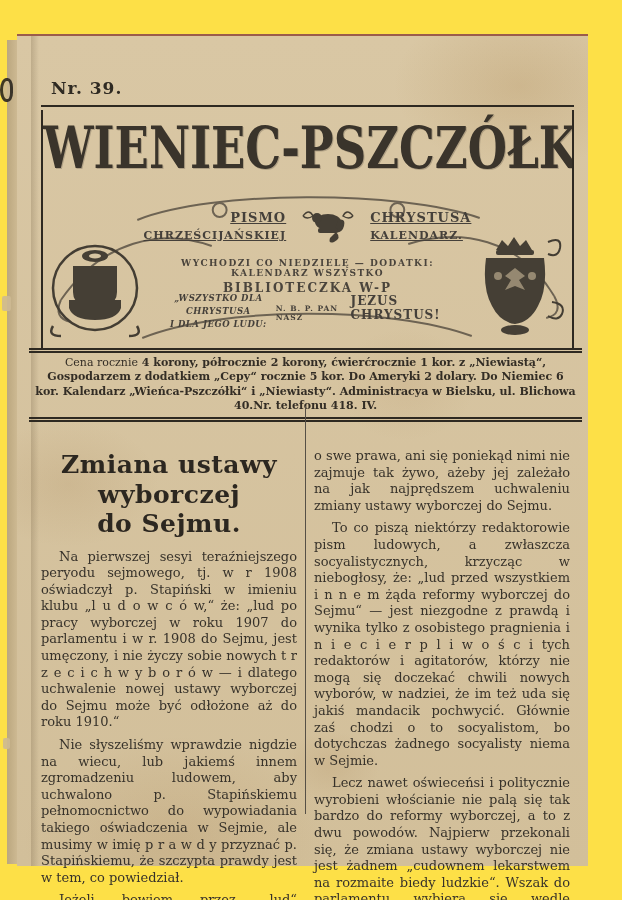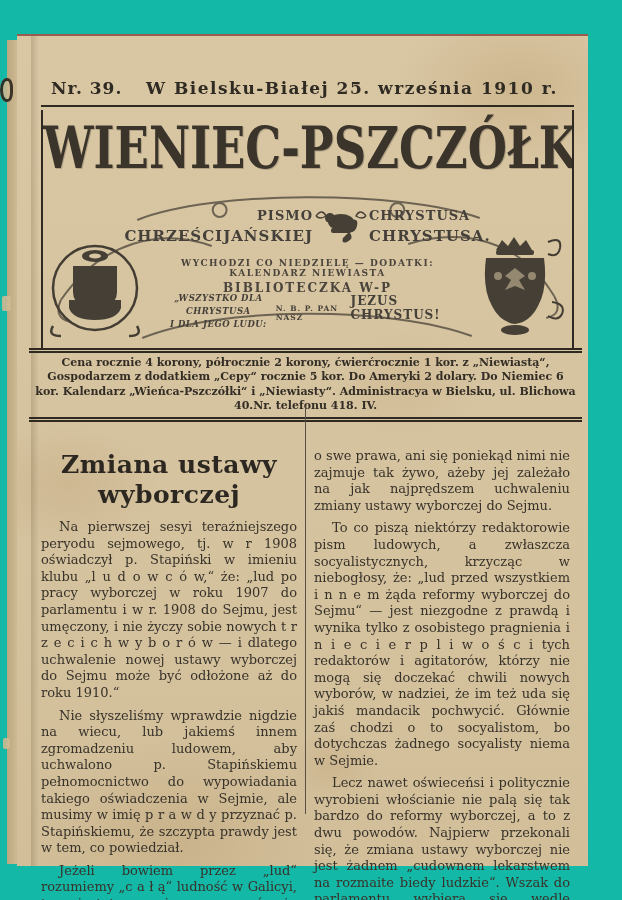--- a/index.html
+++ b/index.html
@@ -1,21 +1,21 @@
 <!DOCTYPE html>
 <html><head>
 <meta charset="utf-8">
 <style>
   html,body{margin:0;padding:0;}
   body{
     width:622px;height:900px;overflow:hidden;
     background:#3a3a3b;
     font-family:"DejaVu Serif","Liberation Serif",serif;
   }
-  .stage{position:relative;width:622px;height:900px;background:#14b8a6;}
+  .stage{position:relative;width:622px;height:900px;background:#fde047;}
   
   .edge-sliver{
     position:absolute;left:7px;top:40px;width:10px;height:824px;
     background:linear-gradient(90deg,#bba77f,#cdb992);
     border-right:2px solid #241f19;
   }
   .fragment{position:absolute;background:#cdb992;border-radius:2px;opacity:.9;}
   .frag1{left:0;top:78px;width:13px;height:24px;border-radius:50% 40% 40% 50%;box-shadow:inset 0 0 0 3px #2c271f;}
   .frag2{left:2px;top:296px;width:9px;height:15px;}
   .frag3{left:3px;top:738px;width:7px;height:11px;}
@@ -56,26 +56,27 @@
   }
   .flourish{position:absolute;left:0;top:78px;width:100%;height:160px;pointer-events:none;}
   .m-title{
     margin:4px 0 0;text-align:center;
     font-size:45px;font-weight:bold;letter-spacing:0px;white-space:nowrap;
     color:#3a342b;transform:scaleY(1.28);transform-origin:top center;
     text-shadow:1px 1px 0 rgba(58,52,43,.25);
   }
   .subtitle-row{
     position:absolute;top:96px;left:70px;right:70px;
-    display:flex;justify-content:center;align-items:center;
+    display:flex;justify-content:center;align-items:center;gap:14px;
     color:#45403a;
+    text-decoration:underline;
   }
   .subtitle-col{display:flex;flex-direction:column;gap:4px;font-weight:bold;letter-spacing:1px;}
   .subtitle-col .s1{font-size:13px;}
-  .subtitle-col .s2{font-size:15px;text-align:center;}
+  .subtitle-col .s2{font-size:11px;}
   .subtitle-col.left{text-align:right;}
   .subtitle-col.right{text-align:left;}
   .center-emblem{width:56px;height:40px;flex:0 0 auto;}
 
   .schedule{
     position:absolute;top:148px;left:110px;right:110px;text-align:center;
     font-size:9px;font-weight:bold;letter-spacing:1.5px;color:#4a443c;
   }
   .schedule .line2{margin-top:3px;font-size:12px;letter-spacing:2px;}
 
@@ -127,21 +128,20 @@
 
   <div class="edge-sliver"></div>
   <div class="fragment frag1"></div>
   <div class="fragment frag2"></div>
   <div class="fragment frag3"></div>
 
   <div class="paper">
 
     <div class="issue-row">
       <span>Nr. 39.</span>
-      <span class="dateline">W Bielsku-Białej 25. września 1910 r.</span>
     </div>
 
     <div class="thin-rule"></div>
 
     <div class="masthead">
 
       <svg class="flourish" viewBox="0 0 533 160" preserveAspectRatio="none">
         <g fill="none" stroke="#4a4339" stroke-width="2" opacity="0.75">
           <path d="M95,32 C170,2 360,2 440,30"></path>
           <path d="M18,112 C60,52 120,40 170,58"></path>
@@ -169,26 +169,26 @@
             <rect x="18" y="22" width="20" height="5" rx="2"></rect>
             <path d="M36 26 q6 6 -2 10 q-6 2 -4 -4"></path>
           </g>
           <g fill="none" stroke="#453f35" stroke-width="1.5">
             <path d="M3 10 q6 -8 10 0 q-6 4 -10 0"></path>
             <path d="M53 10 q-6 -8 -10 0 q6 4 10 0"></path>
           </g>
         </svg>
         <div class="subtitle-col right">
           <span class="s1">CHRYSTUSA</span>
-          <span class="s2">CHRYSTUSA.</span>
+          <span class="s2">KALENDARZ.</span>
         </div>
       </div>
 
       <div class="schedule">
-        <div>WYCHODZI CO NIEDZIELĘ — DODATKI: KALENDARZ NIEWIASTA</div>
+        <div>WYCHODZI CO NIEDZIELĘ — DODATKI: KALENDARZ WSZYSTKO</div>
         <div class="line2">BIBLIOTECZKA W-P</div>
       </div>
 
       <div class="motto-row">
         <div class="motto-block">
           <div>„WSZYSTKO DLA CHRYSTUSA</div>
           <div>I DLA JEGO LUDU:</div>
         </div>
         <div class="motto-center">
           <span class="small">N. B. P. PAN NASZ</span>
@@ -222,28 +222,29 @@
           <circle cx="66" cy="44" r="4"></circle>
         </g>
         <g fill="none" stroke="#433d33" stroke-width="2">
           <path d="M82 10 q14 -6 12 6 q-2 10 -12 6 M86 70 q14 2 10 12 q-4 8 -14 2"></path>
         </g>
       </svg>
 
     </div>
 
     <div class="subscription">
-      <span style="font-weight:bold">Cena rocznie</span><span> 4 korony, półrocznie 2 korony, ćwierćrocznie 1 kor. z „Niewiastą“, Gospodarzem z dodatkiem „Cepy“ rocznie 5 kor. Do Ameryki 2 dolary.  Do Niemiec 6 kor. Kalendarz „Wieńca-Pszczółki“ i „Niewiasty“. Administracya w Bielsku, ul. Blichowa 40.Nr. telefonu 418. IV.</span>
+      <span style="font-weight:normal">Cena rocznie</span><span> 4 korony, półrocznie 2 korony, ćwierćrocznie 1 kor. z „Niewiastą“, Gospodarzem z dodatkiem „Cepy“ rocznie 5 kor. Do Ameryki 2 dolary.  Do Niemiec 6 kor. Kalendarz „Wieńca-Pszczółki“ i „Niewiasty“. Administracya w Bielsku, ul. Blichowa 40.Nr. telefonu 418. IV.</span>
     </div>
 
     <div class="columns">
 
       <div class="col">
         <h2 class="headline">
           <span>Zmiana ustawy wyborczej</span><br>
+          <span>do Sejmu.</span>
         </h2>
         <p class="indent">Na pierwszej sesyi teraźniejszego peryodu sejmowego, tj. w r 1908 oświadczył p. Stapiński w imieniu klubu „l u d o w c ó w,“ że: „lud po pracy wyborczej w roku 1907 do parlamentu i w r. 1908 do Sejmu, jest umęczony, i nie życzy sobie nowych t r z e c i c h  w y b o r ó w — i dlatego uchwalenie nowej ustawy wyborczej do Sejmu może być odłożone aż do roku 1910.“</p>
         <p class="indent">Nie słyszeliśmy wprawdzie nigdzie na wiecu, lub jakiemś innem zgromadzeniu ludowem, aby uchwalono p. Stapińskiemu pełnomocnictwo do wypowiadania takiego oświadczenia w Sejmie, ale musimy w imię p r a w d y przyznać p. Stapińskiemu, że szczypta prawdy jest w tem, co powiedział.</p>
         <p class="indent">Jeżeli bowiem przez „lud“ rozumiemy „c a ł ą“ ludność w Galicyi, to niestety musimy przyznać, że ogromna w i ę k s z o ś ć tej ludności jest jeszcze w rzeczach politycznych dosyć ciemna i obojętna, a temsamem nie troszczy się dostatecznie</p>
       </div>
 
       <div class="col-divider"></div>
 
       <div class="col">
         <p>o swe prawa, ani się poniekąd nimi nie zajmuje tak żywo, ażeby jej zależało na jak najprędszem uchwaleniu zmiany ustawy wyborczej do Sejmu.</p>

